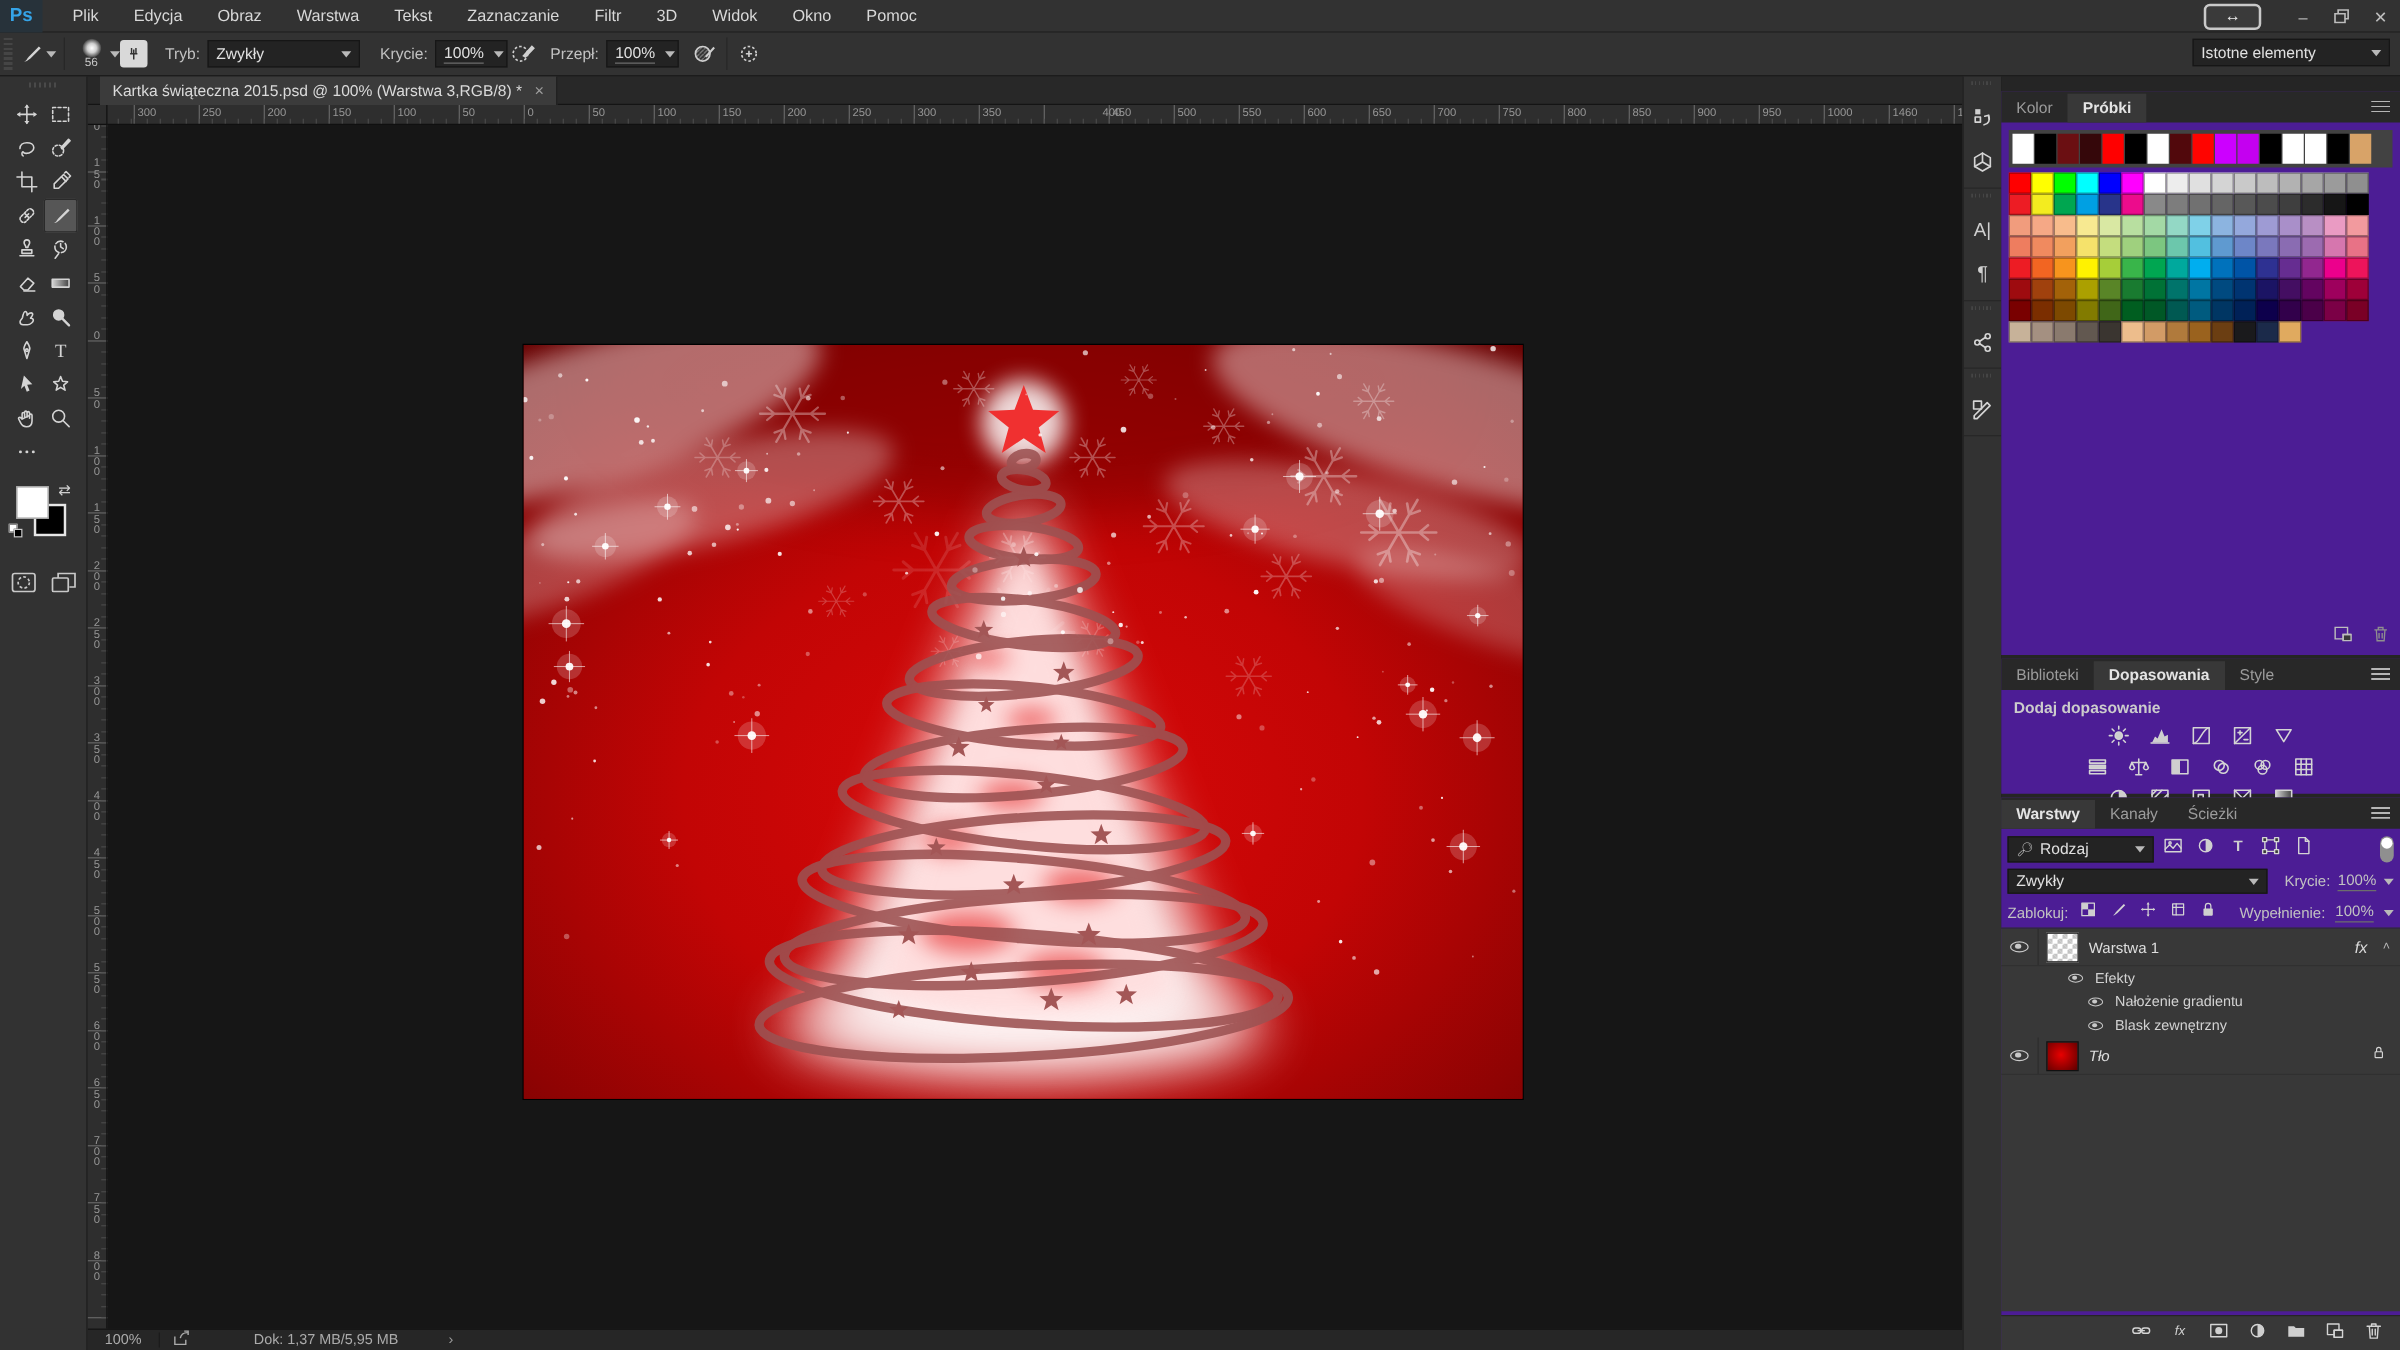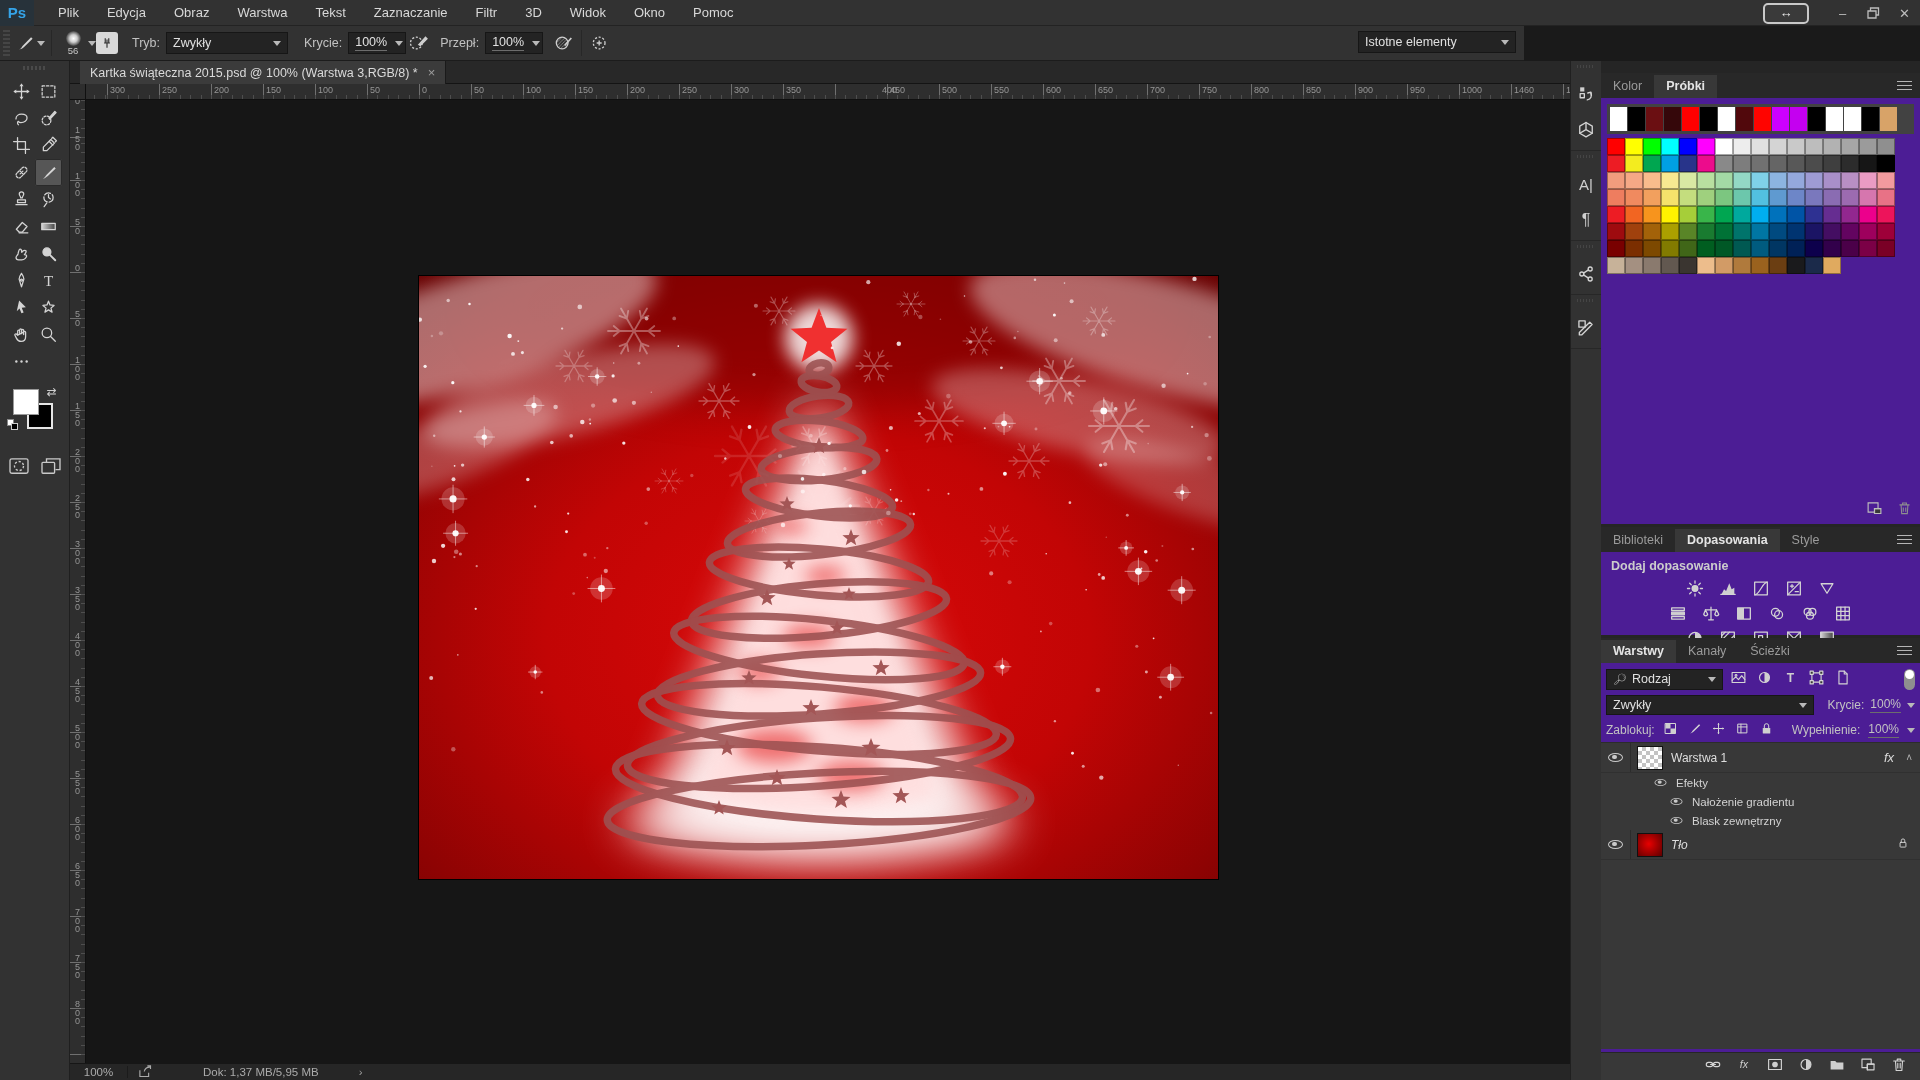--- a/index.html
+++ b/index.html
@@ -14,21 +14,21 @@
   #ps-logo { width:34px; height:26px; display:flex; align-items:center; justify-content:center;
     color:#35a4e8; font-weight:bold; font-size:15px; background:#27323a; }
   #menu-items { display:flex; list-style:none; margin-left:10px; }
   #menu-items li { padding:0 14px; font-size:13px; color:#d8d8d8; line-height:26px; cursor:default; }
   #win-controls { position:absolute; right:2px; top:0; height:26px; display:flex; align-items:center; gap:4px; }
   #workspace-btn { width:46px; height:21px; border:2px solid #c9c9c9; border-radius:5px;
     background:#3a3a3a; color:#e8e8e8; font-size:13px; line-height:16px; text-align:center; margin-right:16px; }
   .winbtn { width:27px; height:22px; display:flex; align-items:center; justify-content:center; color:#bdbdbd; font-size:13px; }
 
   
-  #optionsbar { left:0; top:26px; width:1524px; height:35px; background:#323232;
+  #optionsbar { left:0; top:26px; width:1920px; height:35px; background:#323232;
     border-bottom:1px solid #1c1c1c; display:flex; align-items:center; z-index:29; }
   .grip { width:7px; height:26px; margin:0 3px;
     background:repeating-linear-gradient(0deg,#454545 0 2px,transparent 2px 4px); }
   .ob-sep { width:1px; height:26px; background:#272727; margin:0 6px; }
   .ob-label { font-size:12.5px; color:#c2c2c2; margin:0 6px; }
   .field { background:#232323; border:1px solid #161616; height:22px; display:flex;
     align-items:center; padding:0 6px; color:#e0e0e0; font-size:12.5px; gap:8px; }
   .chev-down { width:0; height:0; border-left:4px solid transparent; border-right:4px solid transparent;
     border-top:5px solid #b9b9b9; display:inline-block; }
   #brush-preview { width:30px; display:flex; flex-direction:column; align-items:center; }

